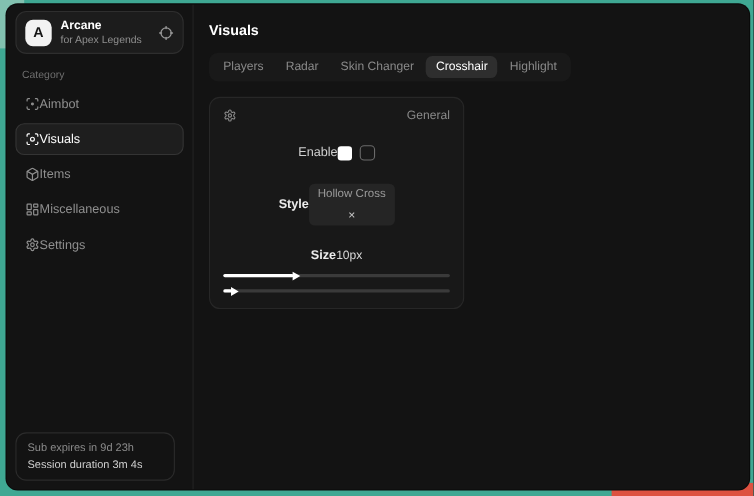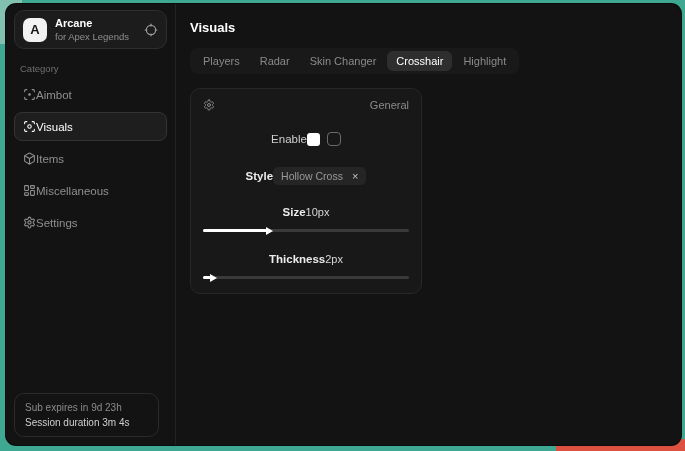--- a/index.html
+++ b/index.html
@@ -80,21 +80,21 @@
   .panel-header { display:flex; align-items:center; gap:2px; color:#8a8a8a; font-size:11px;justify-content:space-between; }
   .row { display:flex; justify-content:center; align-items:center; margin-top:21px; }
   .row-label { color:#ececec; font-size:11.5px; font-weight:bold; }
   .row-label.plain { color:#cfcfcf; font-weight:normal; }
   .controls { display:flex; align-items:center; gap:7px; }
   .swatch { width:13px; height:13px; border-radius:3px; background:#ffffff; }
   .checkbox { width:14px; height:14px; border-radius:4px; border:1.5px solid #6a6a6a; background:transparent; }
   .chip {
     display:flex; align-items:center; gap:9px;
     background:#252525; border-radius:5px; padding:3px 8px;
-    color:#9a9a9a; font-size:10.5px;
+    color:#9a9a9a; font-size:10.5px;flex-direction:column;
   }
   .chip-x { color:#c4c4c4; font-size:11px; line-height:1; }
   .value { color:#d8d8d8; font-size:11px; }
   .slider { position:relative; height:3px; background:#3a3a3a; border-radius:2px; margin-top:11px; }
   .slider-fill { position:absolute; left:0; top:0; bottom:0; background:#ffffff; border-radius:2px; }
   .slider-thumb {
     position:absolute; right:-6px; top:50%; transform:translateY(-50%);
     width:0; height:0;
     border-top:4px solid transparent; border-bottom:4px solid transparent;
     border-left:7px solid #ffffff;
@@ -239,24 +239,20 @@
       <div class="row">
         <span class="row-label">Size</span>
         <span class="value">10px</span>
       </div>
       <div class="slider">
         <div class="slider-fill" style="width: 31%;">
           <div class="slider-thumb"></div>
         </div>
       </div>
 
-      <div class="row">
-        <span class="row-label">Thickness</span>
-        <span class="value">2px</span>
-      </div>
       <div class="slider">
         <div class="slider-fill" style="width: 4%;">
           <div class="slider-thumb"></div>
         </div>
       </div>
 
     </div>
   </div>
 </div>
 

